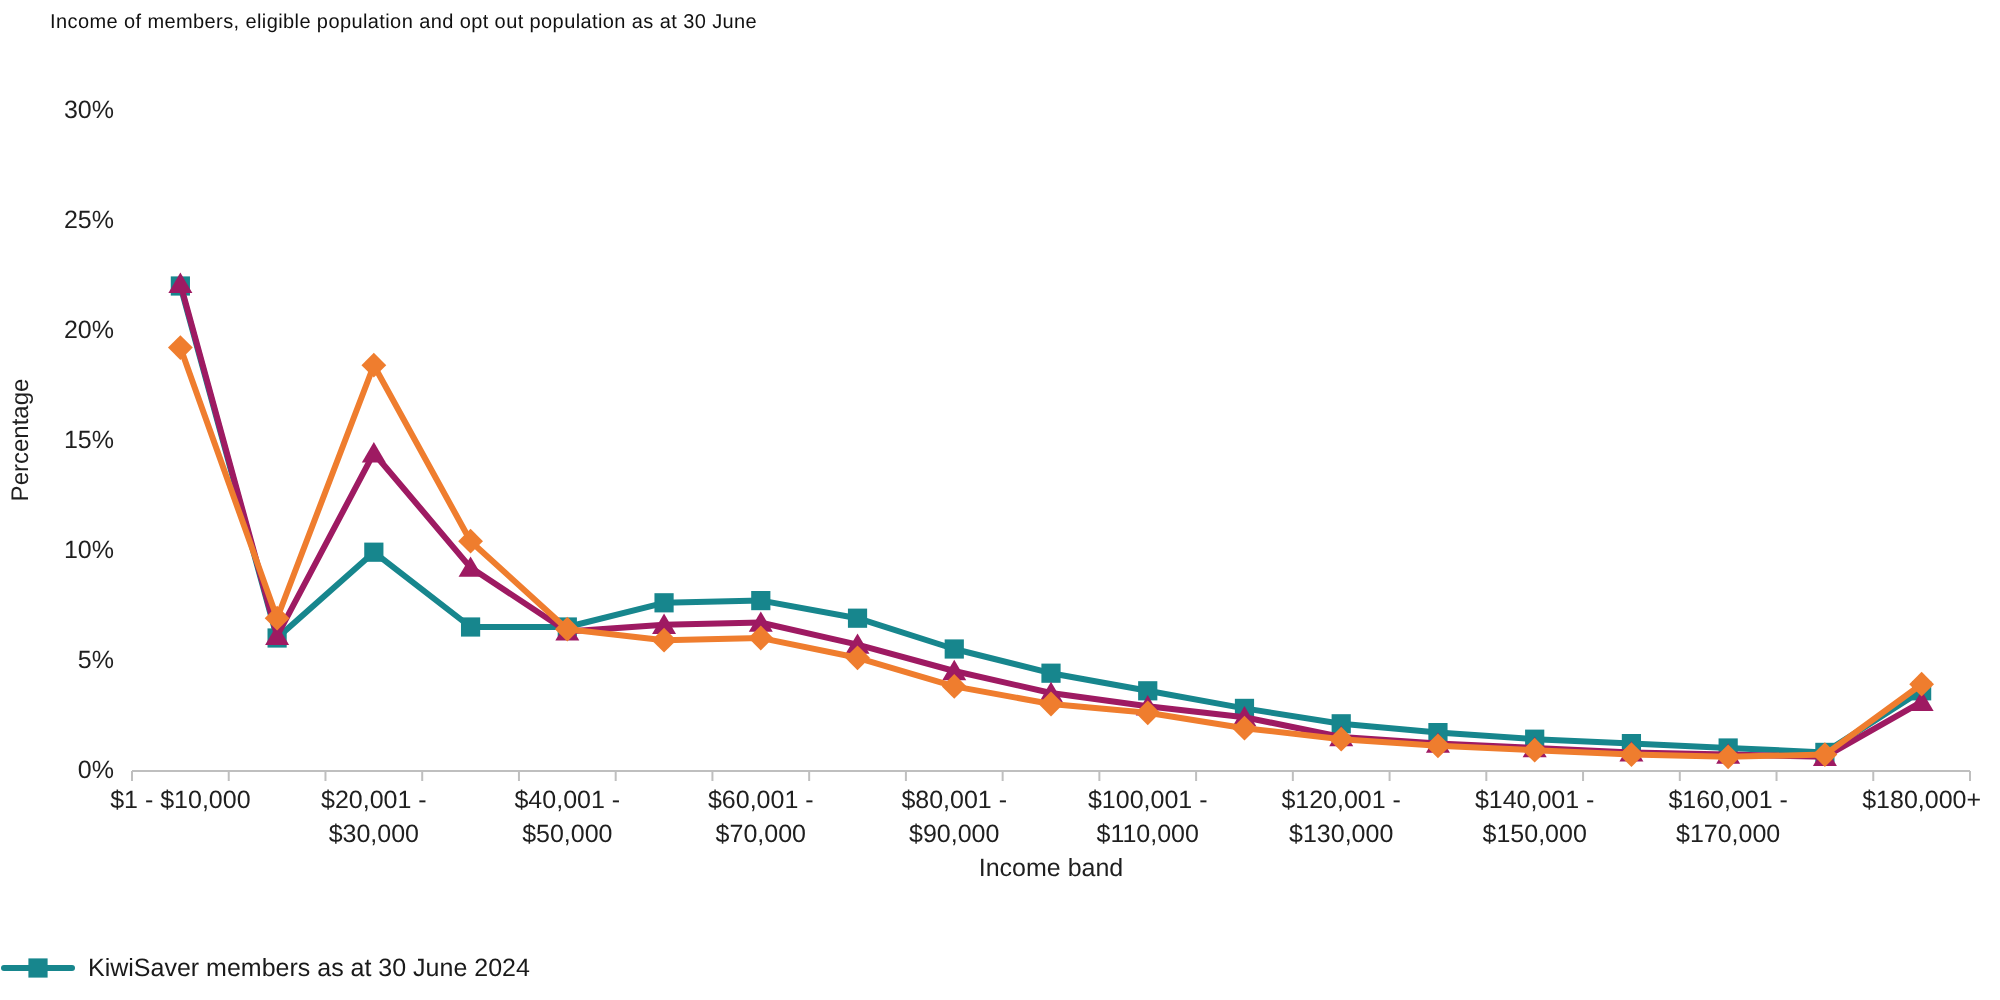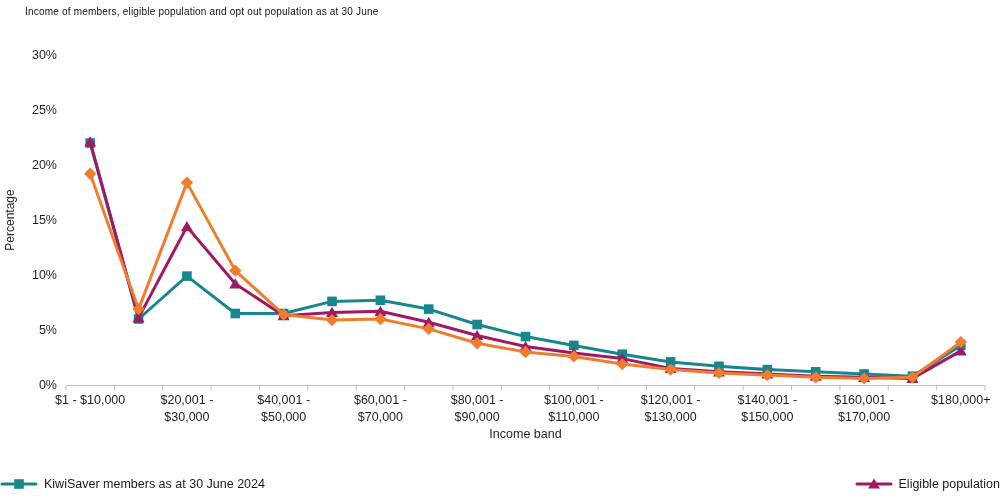--- a/index.html
+++ b/index.html
@@ -145,23 +145,14 @@
   <div class="legend">
     <div class="legend-item">
       <span class="legend-marker">
           <svg width="38" height="14" viewBox="0 0 38 14">
             <line x1="2" y1="7" x2="36" y2="7" stroke="#17868D" stroke-width="3" stroke-linecap="round"></line>
             <rect x="14.2" y="2.2" width="9.6" height="9.6" fill="#17868D"></rect>
           </svg>
         </span>
       <span class="legend-label">KiwiSaver members as at 30 June 2024</span>
     </div>
-    <div class="legend-item">
-      <span class="legend-marker">
-          <svg width="38" height="14" viewBox="0 0 38 14">
-            <line x1="2" y1="7" x2="36" y2="7" stroke="#9E1A62" stroke-width="3" stroke-linecap="round"></line>
-            <path d="M 19 1.4000000000000004 L 25 11.6 L 13 11.6 Z" fill="#9E1A62"></path>
-          </svg>
-        </span>
-      <span class="legend-label">Eligible population</span>
-    </div>
   </div>
 </div>
 
 </body></html>

